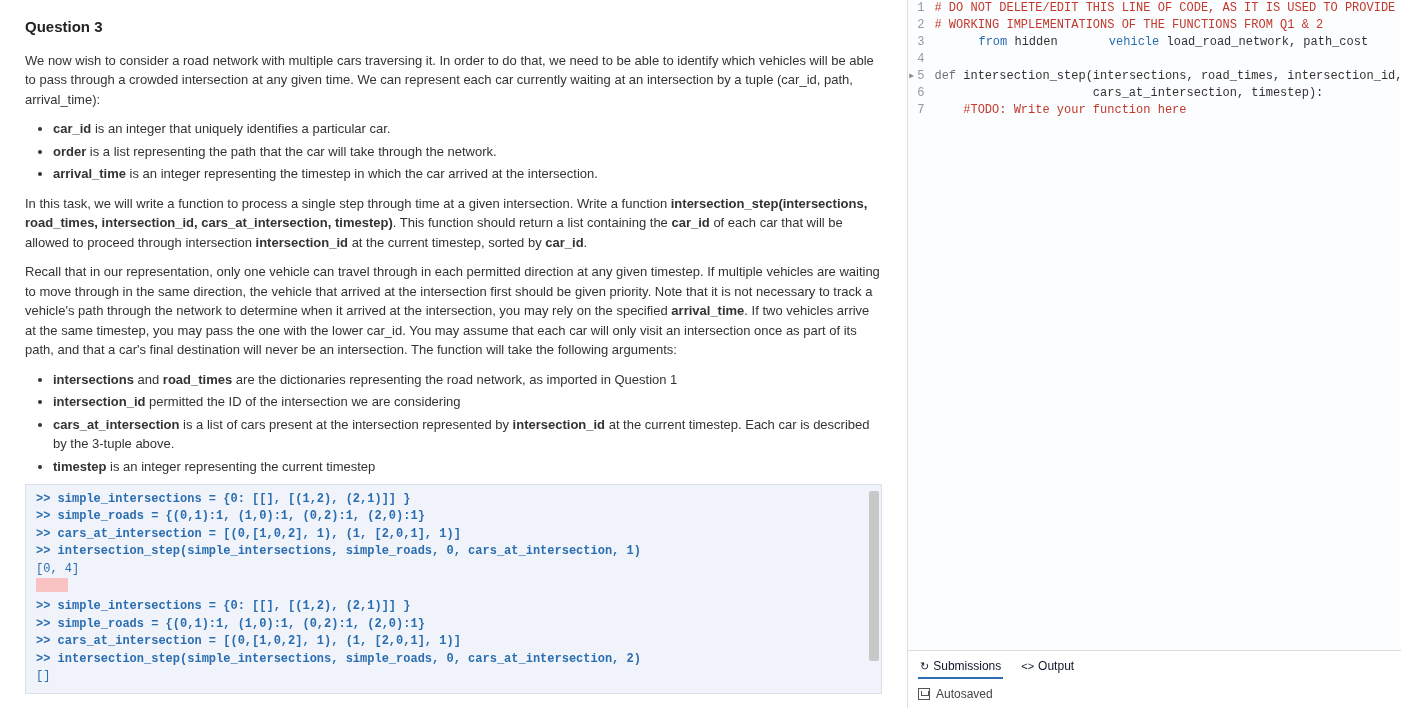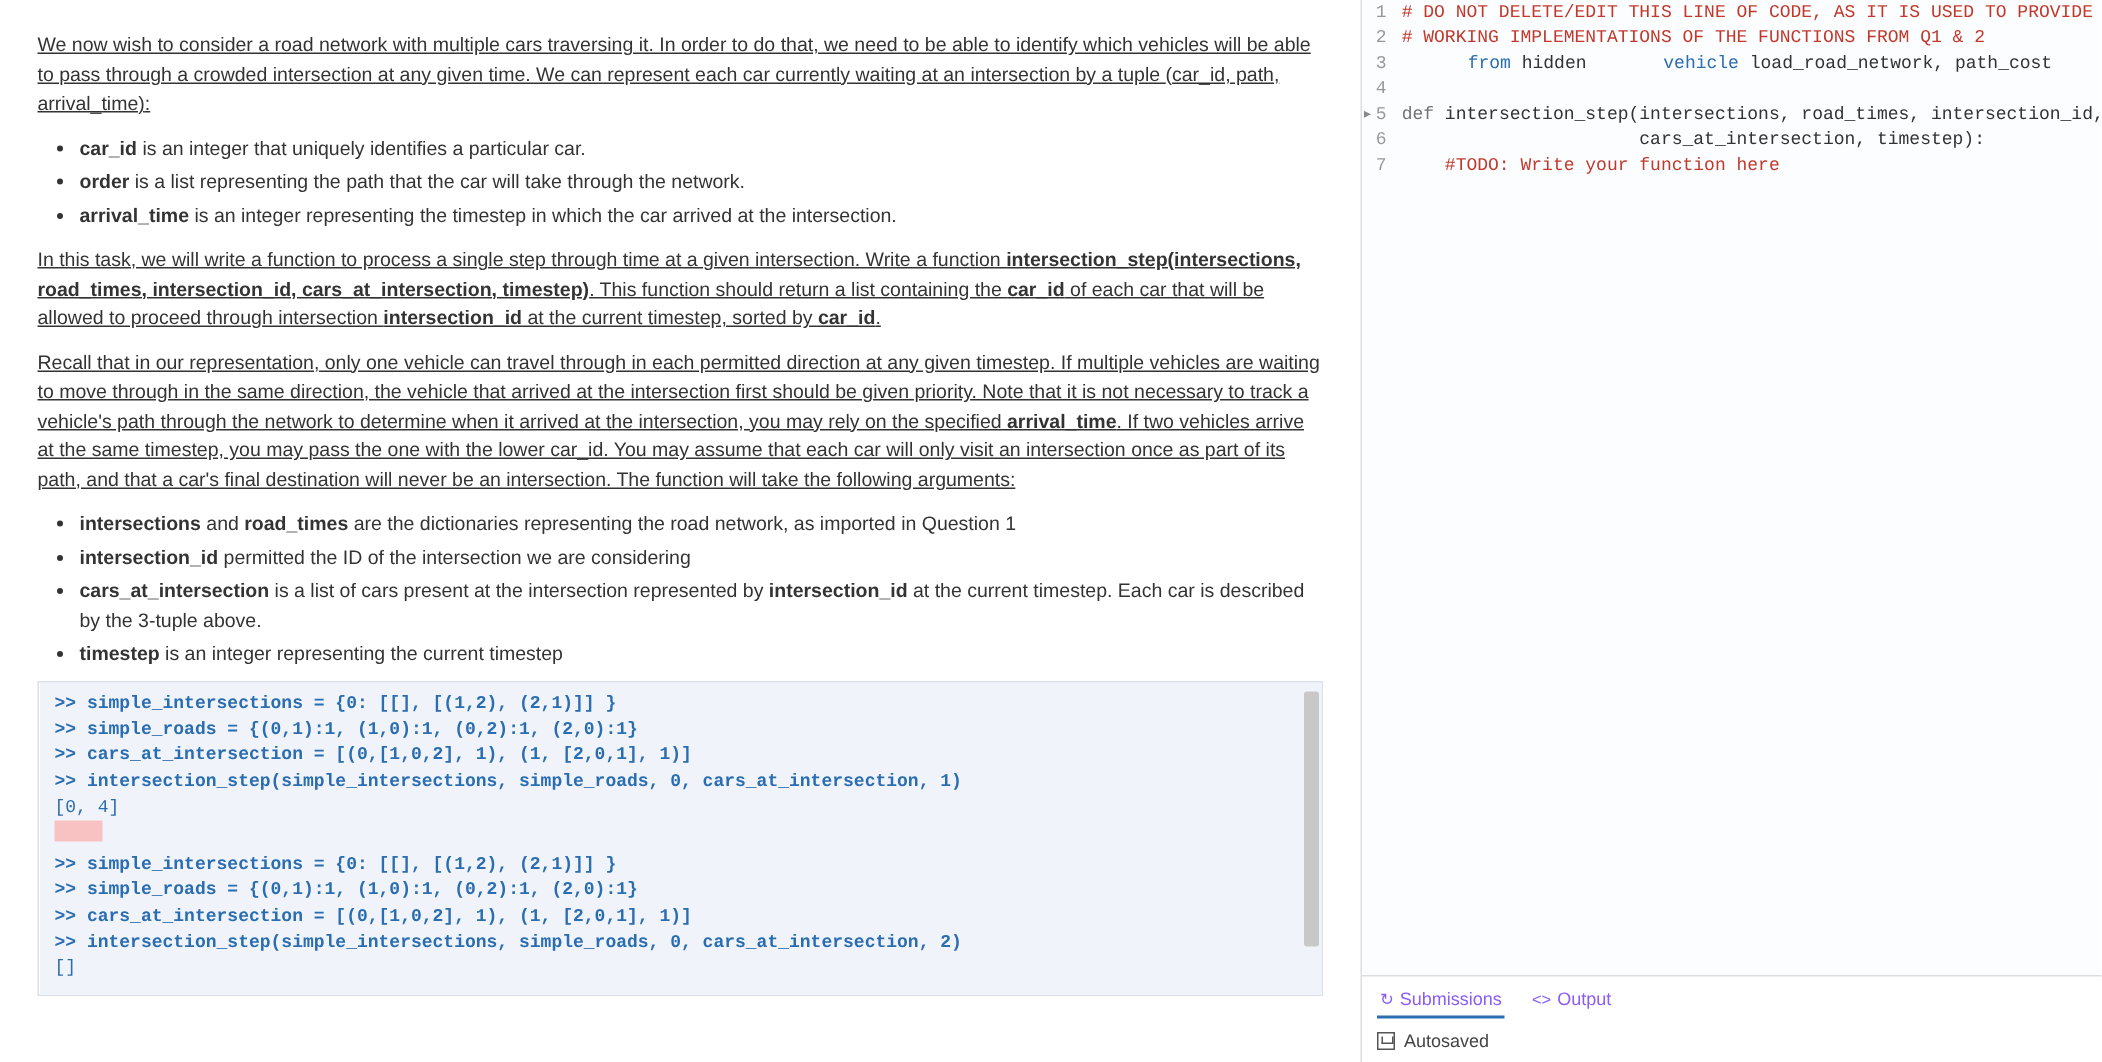--- a/index.html
+++ b/index.html
@@ -24,21 +24,21 @@
     display: flex;
     flex-direction: column;
     border-left: 1px solid #ddd;
     background: #fcfdff;
   }
   h3 {
     font-size: 15px;
     margin: 6px 0 12px 0;
     color: #222;
   }
-  p { margin: 10px 0; text-decoration: underline; }
+  p { margin: 10px 0; }
   ul { margin: 8px 0; padding-left: 28px; }
   li { margin: 3px 0; }
   .bold { font-weight: bold; }
   .code-block {
     background: #f0f4fa;
     border: 1px solid #d8e0ec;
     padding: 6px 10px;
     font-family: "Consolas","Courier New",monospace;
     font-size: 12px;
     line-height: 1.45;
@@ -91,21 +91,21 @@
   .bottom-bar {
     flex: 0 0 58px;
     border-top: 1px solid #ddd;
     background: #fff;
     padding: 4px 10px 0 10px;
     font-size: 12px;
   }
   .tabs { display: flex; gap: 16px; }
   .tab {
     padding: 4px 2px;
-    color: #8b5cf6;
+    color: #0f172a;
     cursor: pointer;
   }
   .tab.active {
     border-bottom: 2px solid #2a6db0;
     font-weight: 500;
   }
   .tab .ticon { margin-right: 4px; font-size: 11px; }
   .autosave-row {
     margin-top: 8px;
     color: #444;
@@ -115,20 +115,21 @@
   }
   .save-icon {
     width:12px;height:12px;border:1px solid #555;display:inline-block;position:relative;
   }
   .save-icon::after{content:"";position:absolute;left:2px;top:2px;width:6px;height:4px;border:1px solid #555;border-top:none;}
 </style>
 </head>
 <body>
 
 <div class="left-pane">
+  <h3>Question 3</h3>
 
   <p>
     <span>We now wish to consider a road network with multiple cars traversing it. In order to do that, we need to be able to identify which vehicles will be able to pass through a crowded intersection at any given time. We can represent each car currently waiting at an intersection by a tuple </span><span>(car_id, path, arrival_time)</span><span>:</span>
   </p>
 
   <ul>
     <li><span class="bold">car_id</span><span> is an integer that uniquely identifies a particular car.</span></li>
     <li><span class="bold">order</span><span> is a list representing the path that the car will take through the network.</span></li>
     <li><span class="bold">arrival_time</span><span> is an integer representing the timestep in which the car arrived at the intersection.</span></li>
   </ul>

